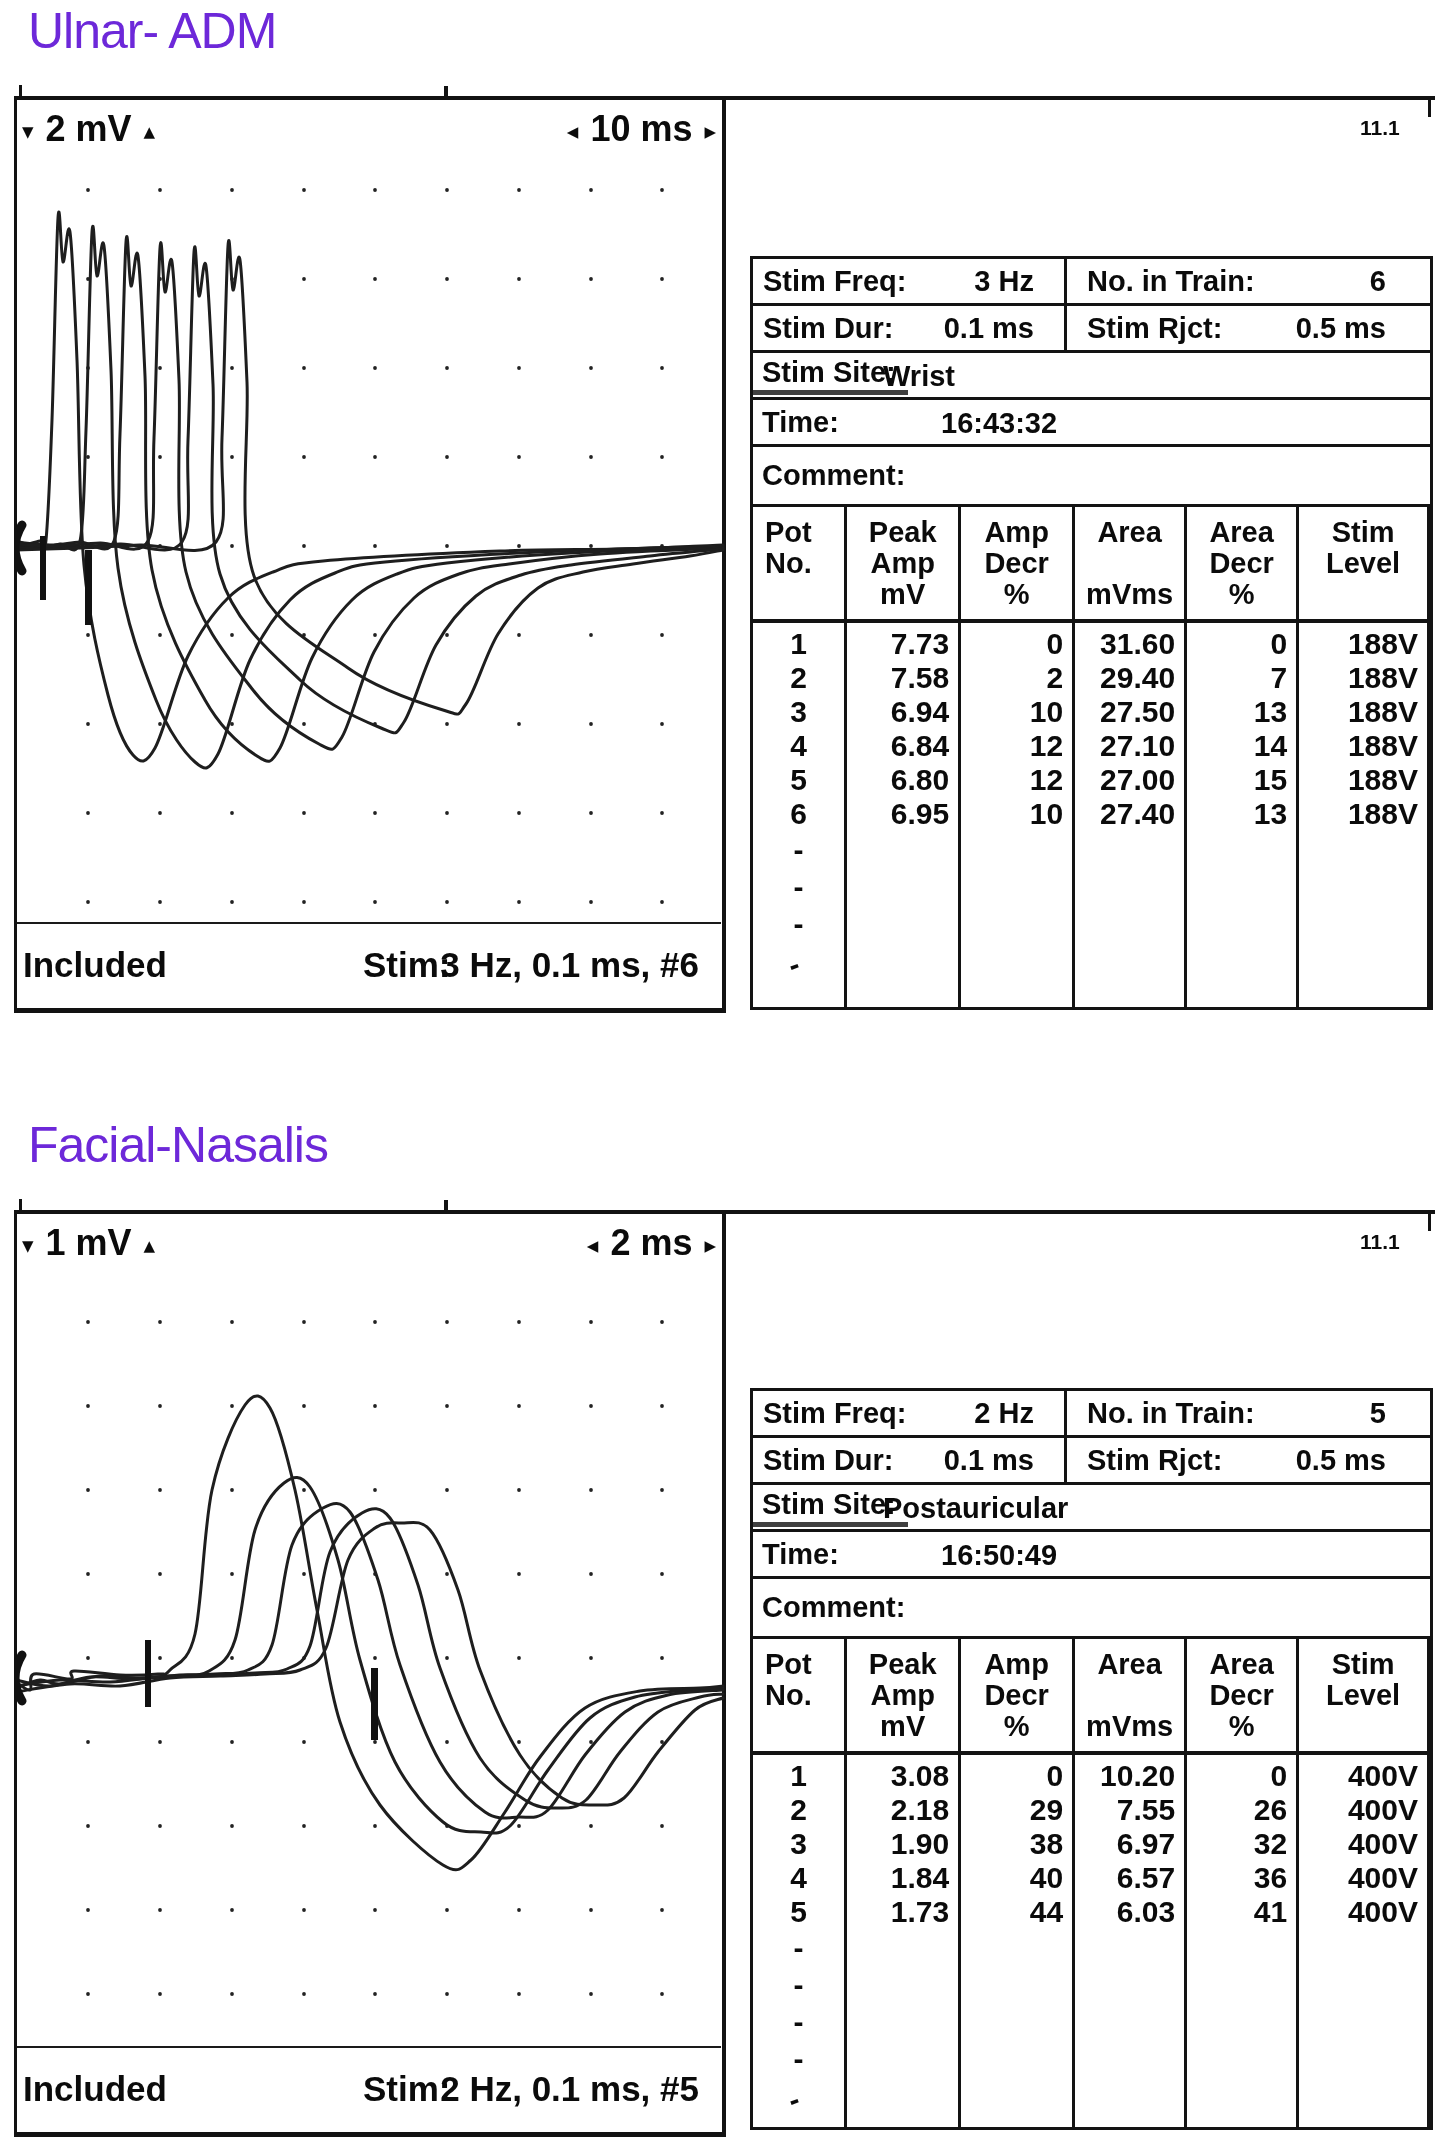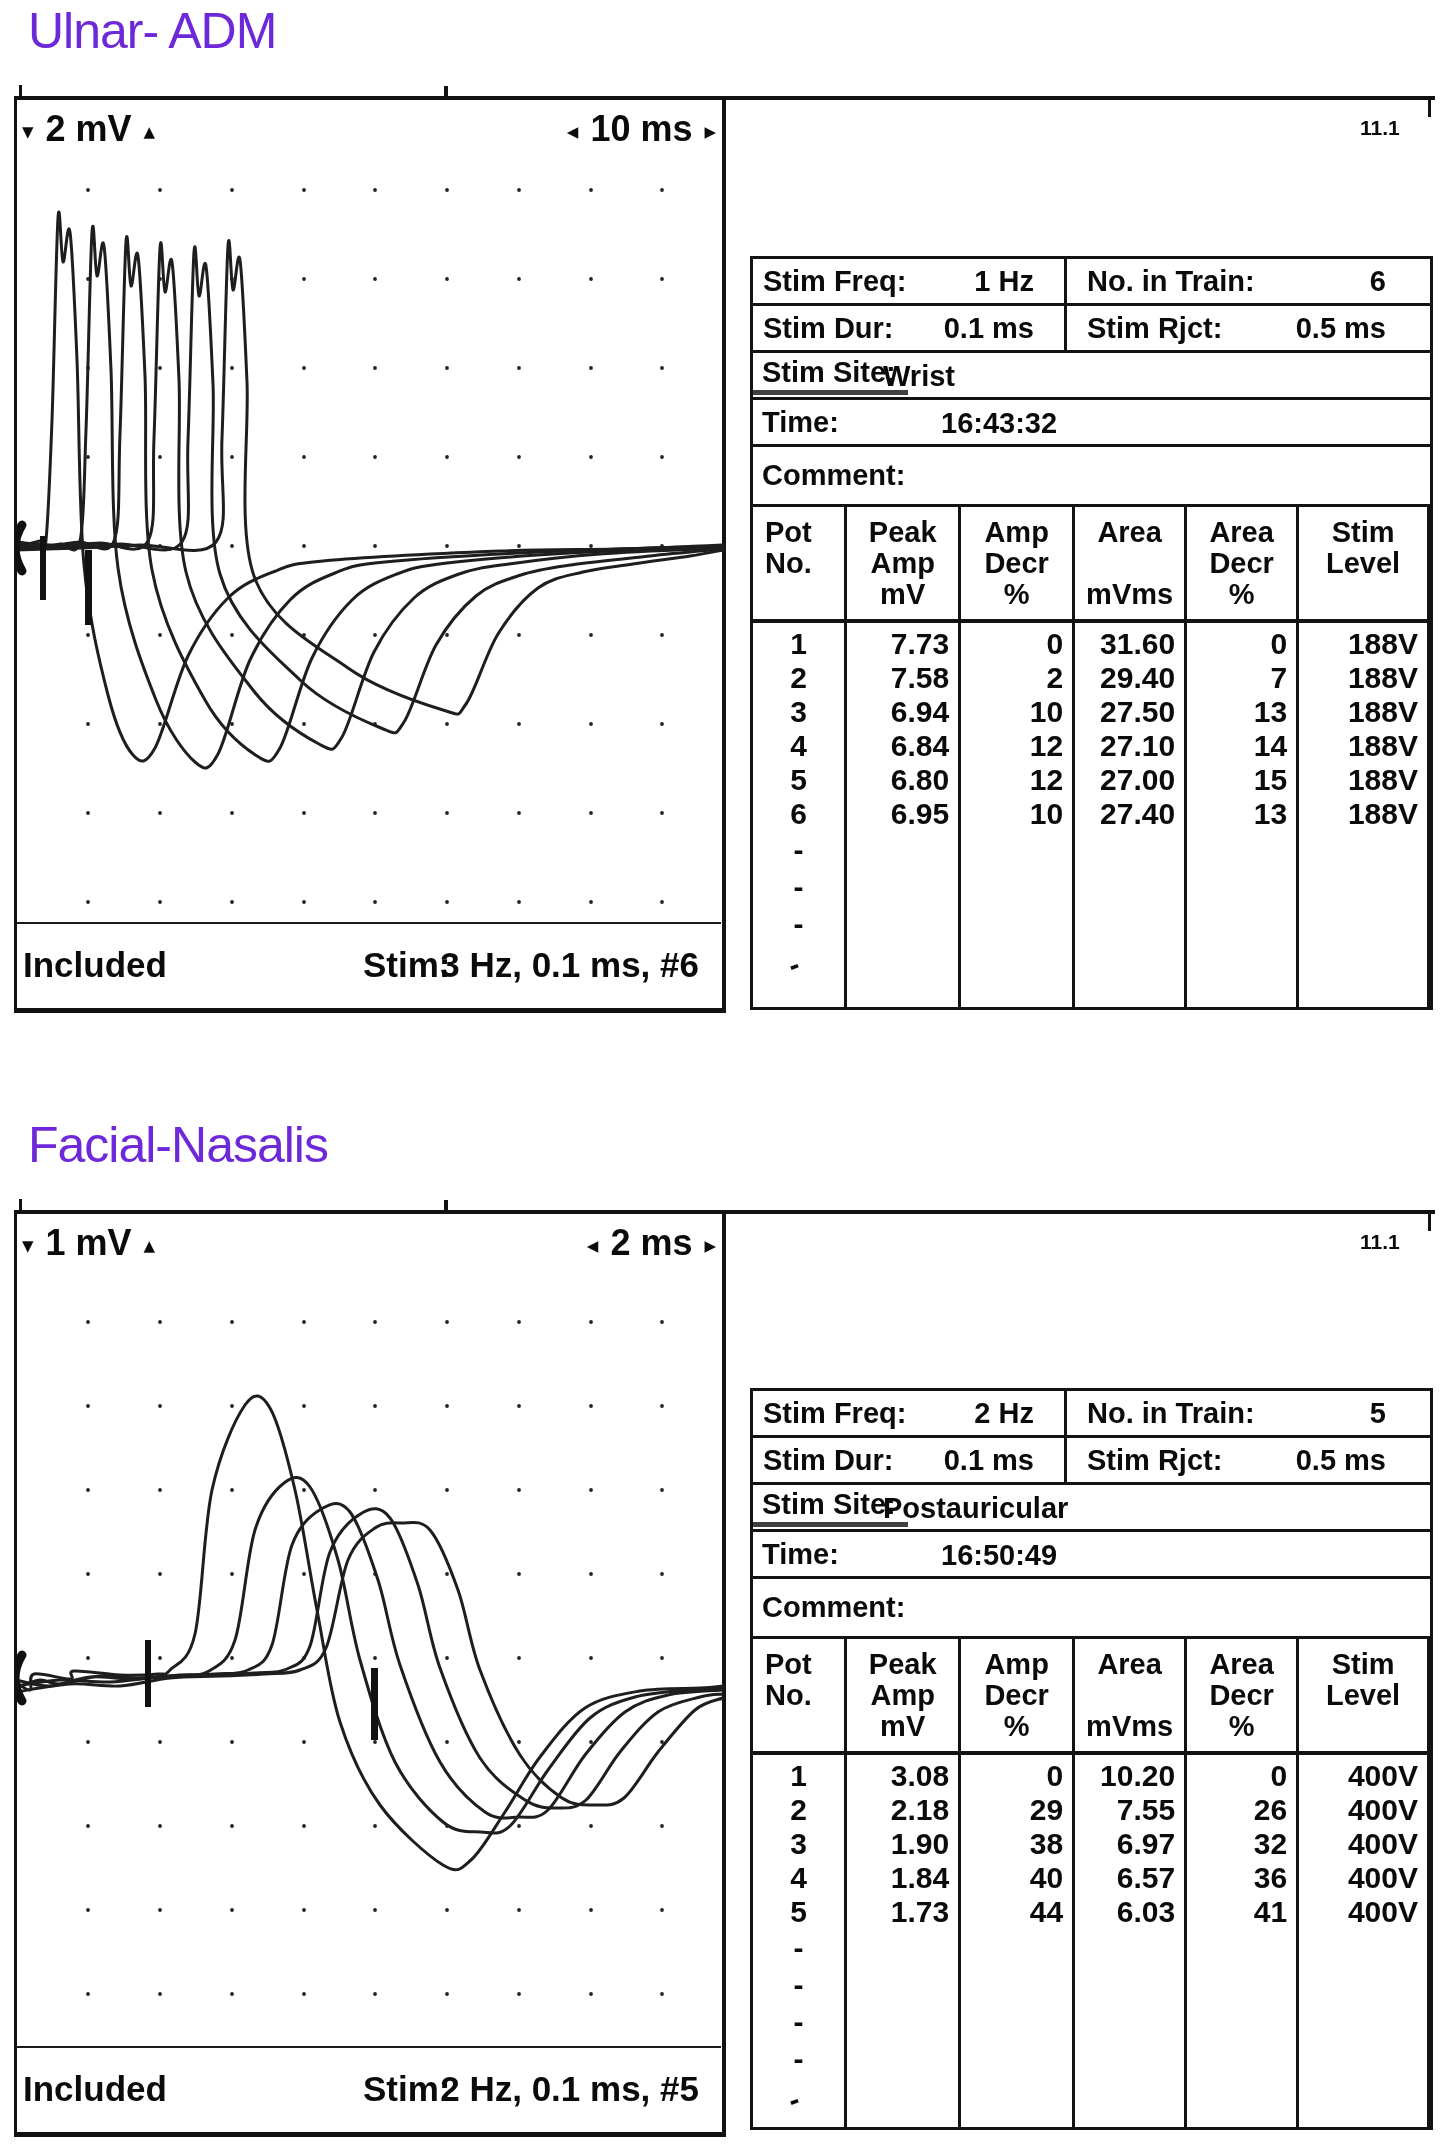--- a/index.html
+++ b/index.html
@@ -198,21 +198,21 @@
     <div class="included-row">
       <span class="included-label">Included</span>
       <span class="stim-label">Stim:</span>
       <span class="stim-value">3 Hz, 0.1 ms, #6</span>
     </div>
 
     <div class="info-table">
       <div class="irow duo">
         <div class="cell c1">
           <span class="lab">Stim Freq:</span>
-          <span class="val">1 Hz</span>
+          <span class="val">3 Hz</span>
         </div>
         <div class="cell c2">
           <span class="lab">No. in Train:</span>
           <span class="val">6</span>
         </div>
       </div>
       <div class="irow duo">
         <div class="cell c1">
           <span class="lab">Stim Dur:</span>
           <span class="val">0.1 ms</span>

